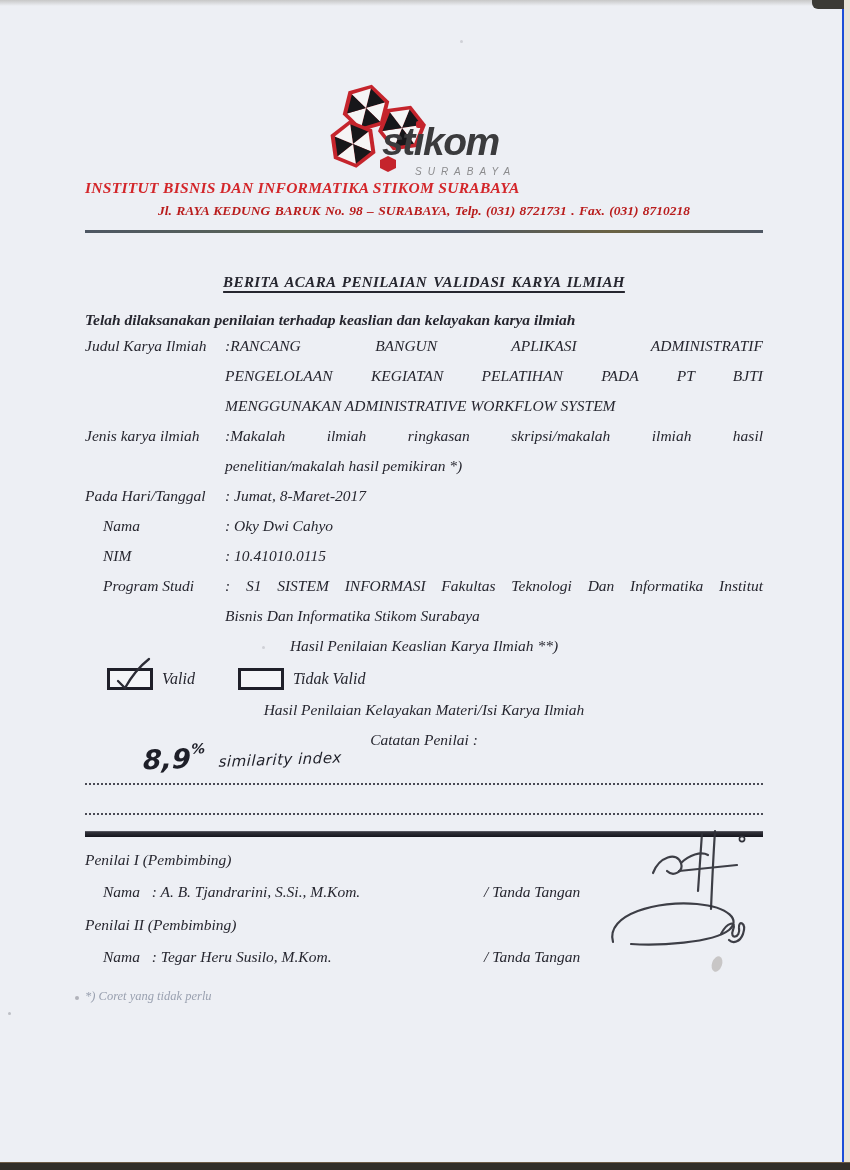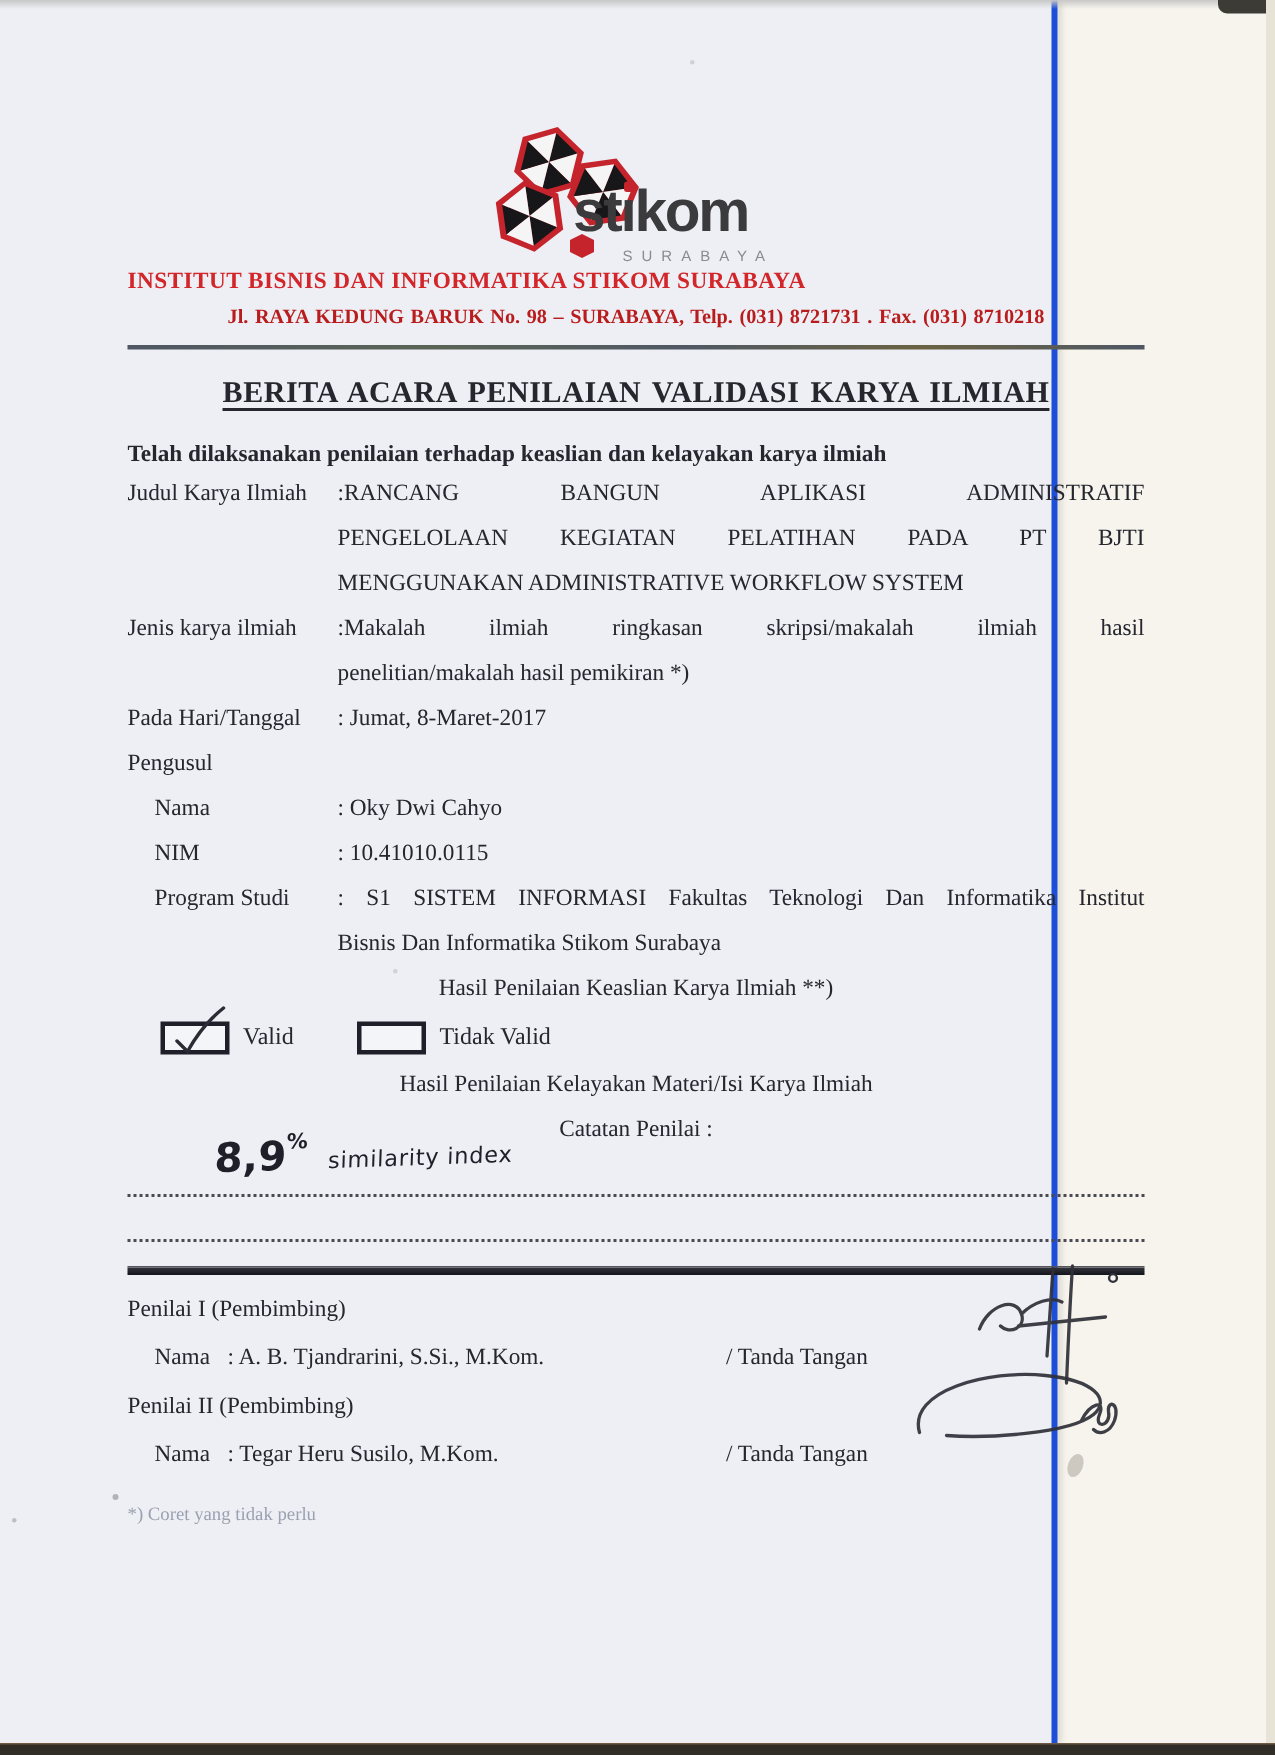--- a/index.html
+++ b/index.html
@@ -1,39 +1,39 @@
 <!DOCTYPE html>
 <html><head>
 <meta charset="utf-8">
 <style>
   html,body{margin:0;padding:0;width:850px;height:1170px;overflow:hidden;background:#f6f4ec;}
   *{box-sizing:border-box;}
-  .sheet{position:absolute;left:0;top:0;width:705px;height:1162px;background:#edeff4;
-         border-right:4px solid #1d4ed8;box-shadow:3px 0 4px rgba(0,0,0,.10);}
+  .sheet{position:absolute;left:0;top:0;width:850px;height:1162px;background:#edeff4;
+         border-right:8px solid #1d4ed8;box-shadow:3px 0 4px rgba(0,0,0,.10);font-style:italic;}
   .scan-top{position:absolute;left:0;top:0;width:850px;height:6px;
             background:linear-gradient(#c7c7c7,rgba(255,255,255,0));}
   .scan-corner{position:absolute;right:0;top:0;width:38px;height:9px;background:#3c3b36;border-bottom-left-radius:6px;}
   .scan-bottom{position:absolute;left:0;top:1162px;width:850px;height:8px;background:#312e28;border-top:1px solid #6d5b45;}
   .edge-right{position:absolute;left:844px;top:0;width:6px;height:1170px;background:#e7e3d7;}
   .speck{position:absolute;border-radius:50%;background:#76787f;}
 
   
   .logo-cluster{position:absolute;left:330px;top:82px;}
   .wordmark{position:absolute;left:382px;top:122px;font-family:"Liberation Sans",sans-serif;
             font-weight:bold;font-size:39px;line-height:1;color:#3b3b3d;letter-spacing:-1.5px;}
   .wordmark .idot{position:relative;}
   .wordmark .idot .rdot{position:absolute;left:2px;top:1px;width:7px;height:7px;border-radius:2px;background:#c5242c;}
   .brand-city{position:absolute;left:415px;top:166px;font-family:"Liberation Sans",sans-serif;
               font-size:10px;color:#8b8b8d;letter-spacing:6px;}
 
   .content{position:absolute;left:85px;top:0;width:678px;font-family:"Liberation Serif",serif;color:#26262f;}
   .inst{margin-top:179px;text-align:left;font-weight:bold;font-size:15.5px;color:#d3262a;letter-spacing:.3px;}
   .addr{margin-top:6px;text-align:center;font-weight:bold;font-size:13.5px;color:#b91c1c;word-spacing:1px;}
   .rule1{margin-top:11px;height:3px;background:linear-gradient(90deg,#4e5763,#5a6455 30%,#4f5864 55%,#6a6242 78%,#4e5763);}
-  .doc-title{margin-top:18px;text-align:center;font-weight:bold;font-size:20px;letter-spacing:.4px;word-spacing:2px;
+  .doc-title{margin-top:41px;text-align:center;font-weight:bold;font-size:15px;letter-spacing:.4px;word-spacing:2px;
              text-decoration:underline;text-underline-offset:4px;text-decoration-thickness:1.5px;}
   .intro{margin-top:20px;font-weight:bold;font-size:15.5px;}
   .rows{margin-top:2px;font-size:15.5px;}
   .frow{display:flex;line-height:30px;}
   .frow .lbl{width:140px;flex:none;}
   .frow.indent .lbl{padding-left:18px;}
   .frow .val{flex:1;}
   .jl{text-align:justify;text-align-last:justify;}
   .jl:last-child{text-align-last:left;}
   .qline{line-height:30px;font-size:15.5px;text-align:center;}
@@ -105,23 +105,20 @@
         <div class="lbl">Jenis karya ilmiah</div>
         <div class="val">
             <div class="jl">:Makalah ilmiah ringkasan skripsi/makalah ilmiah hasil</div>
             <div class="jl">penelitian/makalah hasil pemikiran *)</div>
           </div>
       </div>
       <div class="frow">
         <div class="lbl">Pada Hari/Tanggal</div>
         <div class="val">: Jumat, 8-Maret-2017</div>
       </div>
-      <div class="frow">
-        <div class="lbl">Pengusul</div>
-      </div>
       <div class="frow indent">
         <div class="lbl">Nama</div>
         <div class="val">: Oky Dwi Cahyo</div>
       </div>
       <div class="frow indent">
         <div class="lbl">NIM</div>
         <div class="val">: 10.41010.0115</div>
       </div>
       <div class="frow indent">
         <div class="lbl">Program Studi</div>

